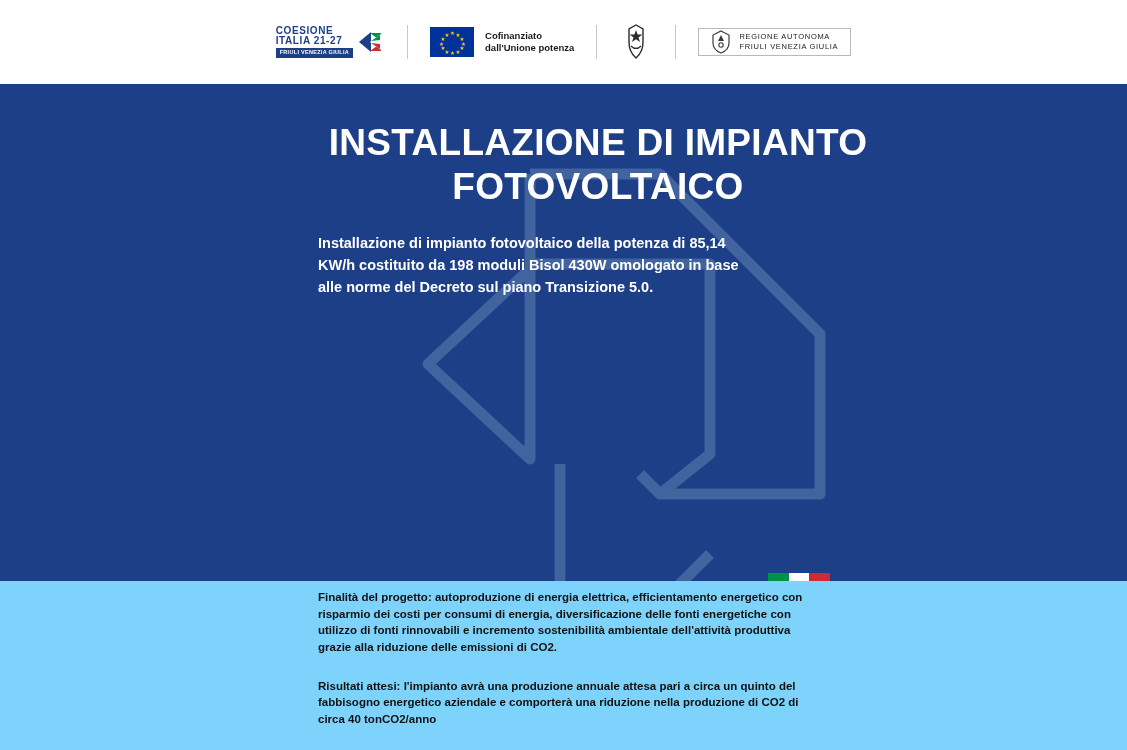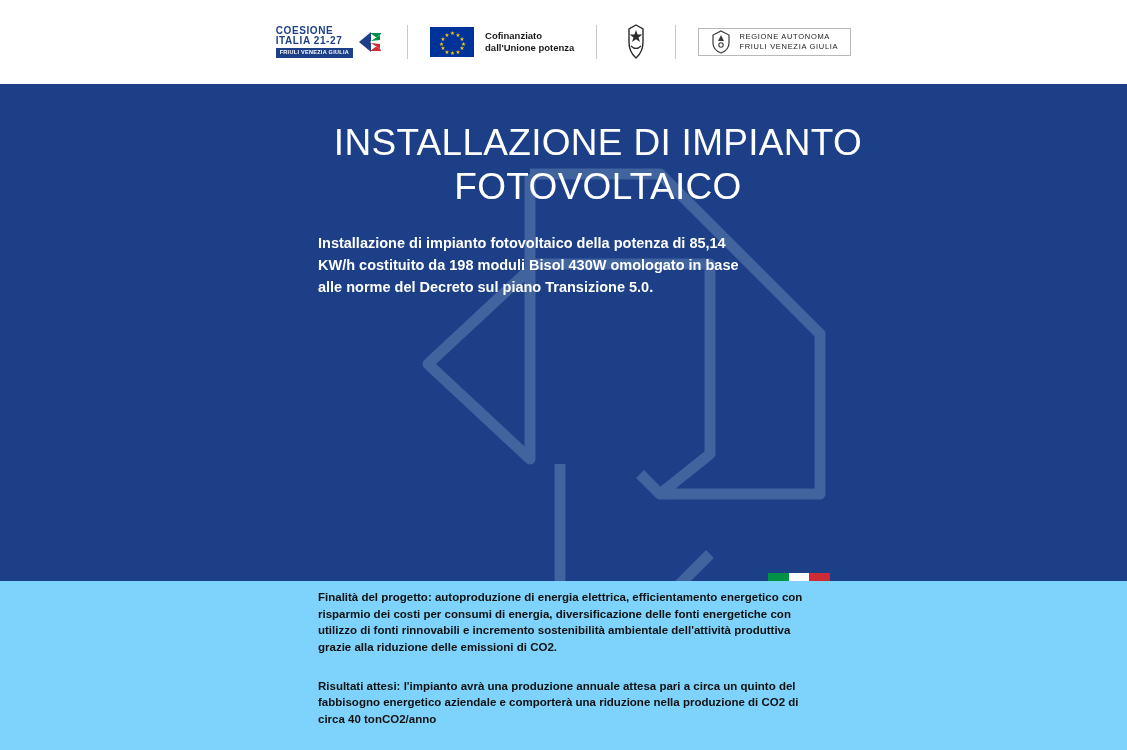--- a/index.html
+++ b/index.html
@@ -157,21 +157,21 @@
     position: absolute;
     left: 318px;
     top: 0;
     width: 560px;
   }
   .hero-title {
     margin: 0;
     padding-top: 37px;
     color: #ffffff;
     font-size: 37px;
-    font-weight: normal;
+    font-weight: bold;
     line-height: 1.18;
     text-align: center;
     letter-spacing: 0.3px;
   }
   .hero-sub {
     margin: 0;
     padding-top: 25px;
     color: #ffffff;
     font-size: 14.5px;
     font-weight: bold;

